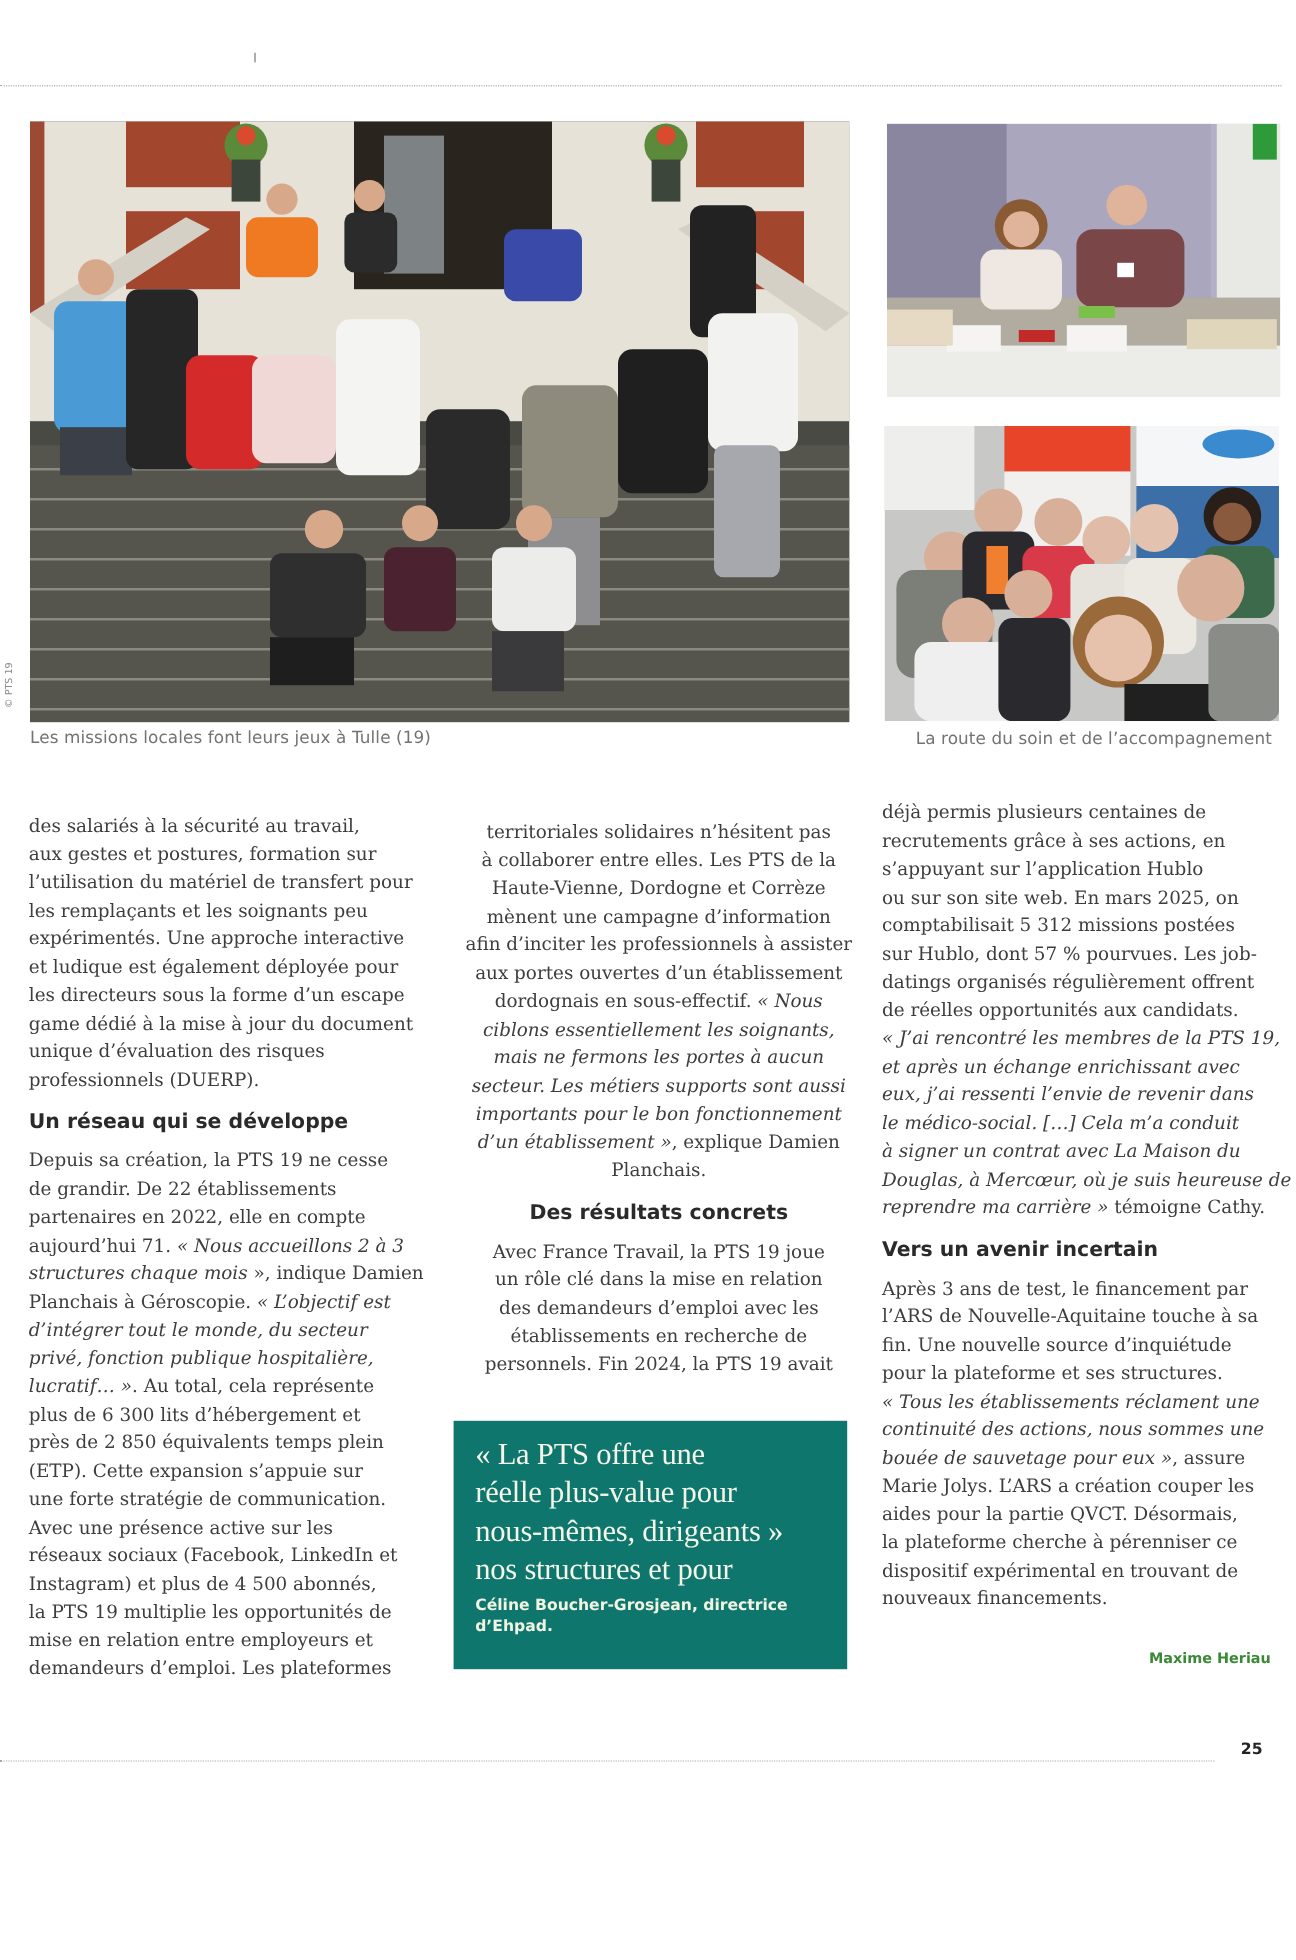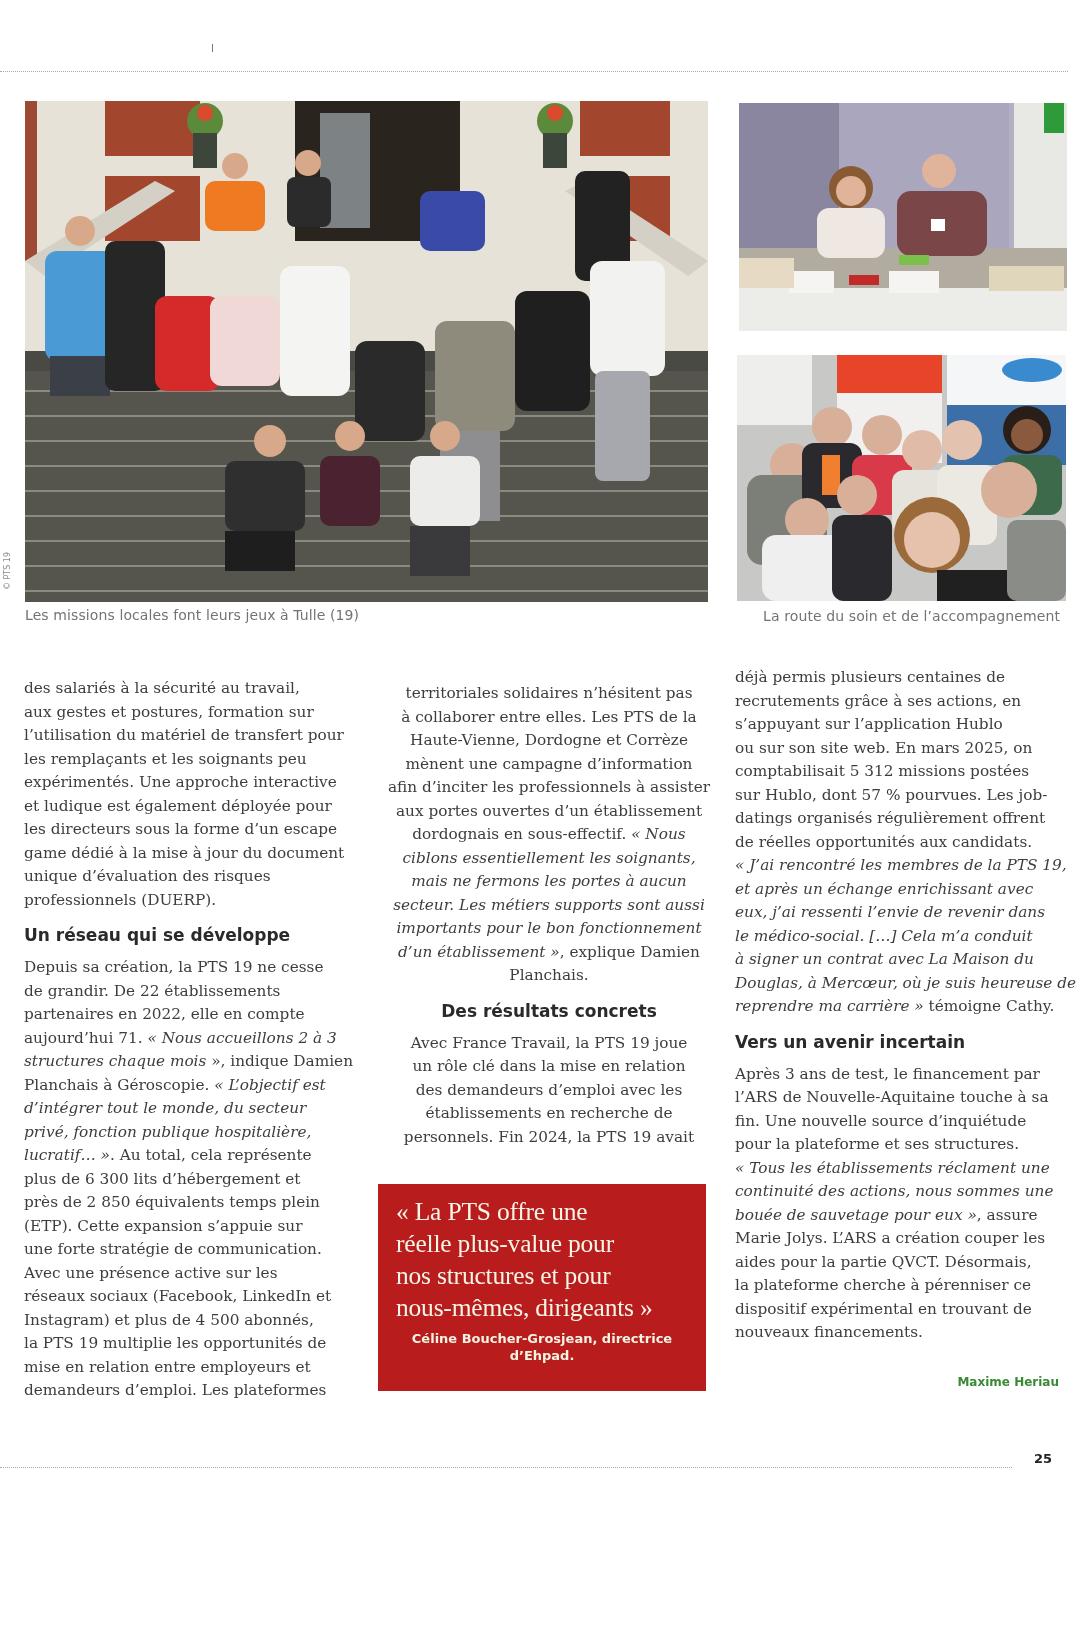--- a/index.html
+++ b/index.html
@@ -29,25 +29,25 @@
   .col p { margin: 0; }
   #col-1 { left: 24px; top: 677px; }
   #col-2 { left: 379px; top: 682px; text-align: center; }
   #col-3 { left: 735px; top: 649px; margin-top: 17px; }
   .line { display: block; white-space: nowrap; }
   .line i, i { font-style: italic; }
 
   .subhead { font-family: "DejaVu Sans", sans-serif; font-weight: bold; font-size: 17px; color: #2a2a2a; margin: 12px 0 10px 0; line-height: 22px; white-space: nowrap; }
 
   
-  #pull-quote { position: absolute; left: 378px; top: 1184px; width: 328px; height: 207px; background: #b91c1c; box-sizing: border-box; padding: 12px 18px 0 18px; }
+  #pull-quote { position: absolute; left: 378px; top: 1184px; width: 328px; height: 207px; background: #0f766e; box-sizing: border-box; padding: 12px 18px 0 18px; }
   #pull-quote .q { font-family: "Liberation Serif", serif; font-size: 25.5px; line-height: 32px; color: #f5f6e8; letter-spacing: -0.2px; }
   #pull-quote .q span { display: block; white-space: nowrap; }
   #pull-quote .who { font-family: "DejaVu Sans", sans-serif; font-weight: bold; font-size: 13px; line-height: 17px; color: #f2f4e2; margin-top: 6px; }
-  #pull-quote .who span { display: block; white-space: nowrap; text-align: center; }
+  #pull-quote .who span { display: block; white-space: nowrap; }
 
   #author { position: absolute; right: 21px; top: 1375px; font-family: "DejaVu Sans", sans-serif; font-weight: bold; font-size: 12px; color: #3a8a35; white-space: nowrap; }
 
   #page-number { position: absolute; left: 1034px; top: 1451px; font-family: "DejaVu Sans", sans-serif; font-weight: bold; font-size: 13px; color: #222; }
 </style>
 </head>
 <body>
 
 <div class="rule top"></div>
 <div class="speck" style="left:212px;top:44px;"></div>
@@ -251,22 +251,22 @@
     <span class="line">des demandeurs d’emploi avec les</span>
     <span class="line">établissements en recherche de</span>
     <span class="line">personnels. Fin 2024, la PTS 19 avait</span>
   </p>
 </div>
 
 <div id="pull-quote">
   <div class="q">
     <span>« La PTS offre une</span>
     <span>réelle plus-value pour</span>
+    <span>nous-mêmes, dirigeants »</span>
     <span>nos structures et pour</span>
-    <span>nous-mêmes, dirigeants »</span>
   </div>
   <div class="who">
     <span>Céline Boucher-Grosjean, directrice</span>
     <span>d’Ehpad.</span>
   </div>
 </div>
 
 <div class="col" id="col-3">
   <p>
       <span class="line">déjà permis plusieurs centaines de</span>

